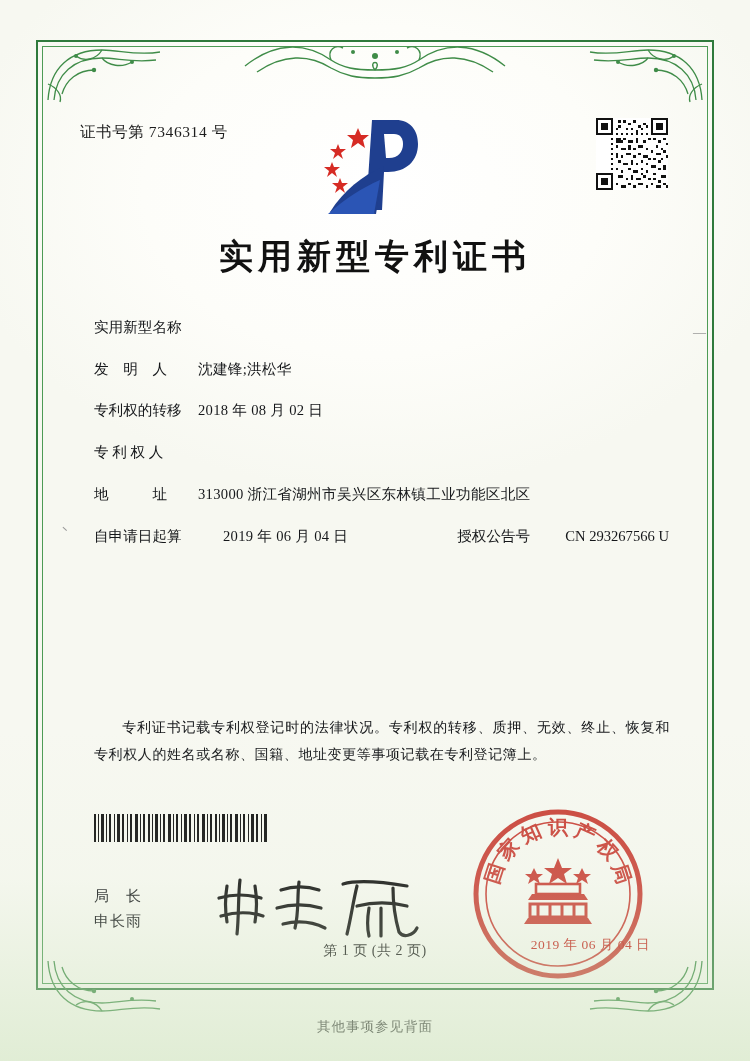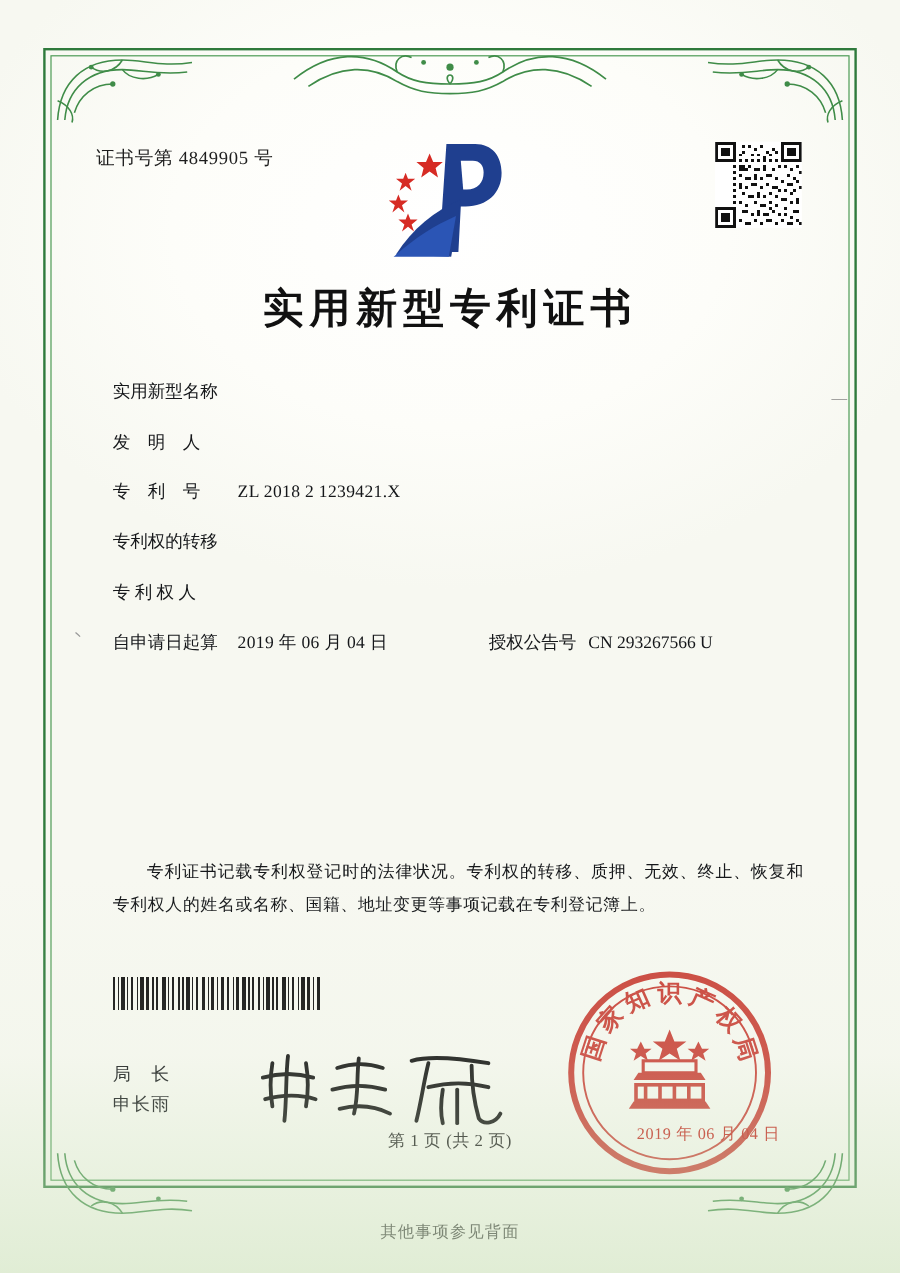--- a/index.html
+++ b/index.html
@@ -117,20 +117,21 @@
     top: 272px;
     width: 575px;
     font-size: 14.6px;
     color: #15171a;
   }
   .frow {
     display: flex;
     align-items: baseline;
     margin-bottom: 23.5px;
     line-height: 1.25;
+    justify-content: space-between;
   }
   .flabel {
     width: 104px;
     flex: 0 0 104px;
     letter-spacing: 0px;
     white-space: pre;
   }
   .fvalue {
     flex: 1 1 auto;
     letter-spacing: 0.3px;
@@ -321,21 +322,21 @@
       </g>
       <g fill="#3f8c48">
           <circle cx="50" cy="26" r="2.2"></circle>
           <circle cx="88" cy="18" r="2"></circle>
         </g>
     </svg>
   </div>
 
   <div class="content">
 
-    <div class="cert-no">证书号第 4849905 号</div>
+    <div class="cert-no">证书号第 7346314 号</div>
 
     <div class="emblem">
       <svg width="130" height="110" viewBox="0 0 130 110">
         <path d="M62 6 L86 6 C100 6 108 16 108 30 C108 47 96 58 78 58 L74 58 L72 96 L56 96 Z" fill="#1f3f8f"></path>
         <path d="M74 20 L84 20 C90 20 93 24 93 30 C93 38 88 44 79 44 L76 44 Z" fill="#ffffff"></path>
         <path d="M20 98 C34 76, 52 62, 74 52 L66 100 Z" fill="#1f3f8f"></path>
         <path d="M18 100 C36 84, 52 74, 70 66 L64 100 Z" fill="#2b55b5"></path>
         <g fill="#d62b24">
           <polygon points="48,14 51,21 59,21 53,26 55,34 48,29 41,34 43,26 37,21 45,21"></polygon>
           <polygon points="28,30 30,35 36,35 31,39 33,45 28,41 23,45 25,39 20,35 26,35"></polygon>
@@ -387,35 +388,37 @@
     <div class="mark-left">丶</div>
 
     <div class="fields">
 
       <div class="frow">
         <div class="flabel">实用新型名称</div>
       </div>
 
       <div class="frow">
         <div class="flabel">发　明　人</div>
+        <div class="fvalue">沈建锋;洪松华</div>
       </div>
 
-      <div class="frow">
-        <div class="flabel">专　利　号</div>
-        <div class="fvalue">ZL 2018 2 1239421.X</div>
-      </div>
 
       <div class="frow">
         <div class="flabel">专利权的转移</div>
+        <div class="fvalue">2018 年 08 月 02 日</div>
       </div>
 
       <div class="frow">
         <div class="flabel">专 利 权 人</div>
       </div>
 
+      <div class="frow">
+        <div class="flabel">地　　　址</div>
+        <div class="fvalue">313000 浙江省湖州市吴兴区东林镇工业功能区北区</div>
+      </div>
 
       <div class="frow two">
         <div class="flabel">自申请日起算</div>
         <div class="fvalue">2019 年 06 月 04 日</div>
         <div class="flabel2">授权公告号</div>
         <div class="fvalue2">CN 293267566 U</div>
       </div>
 
     </div>
 

